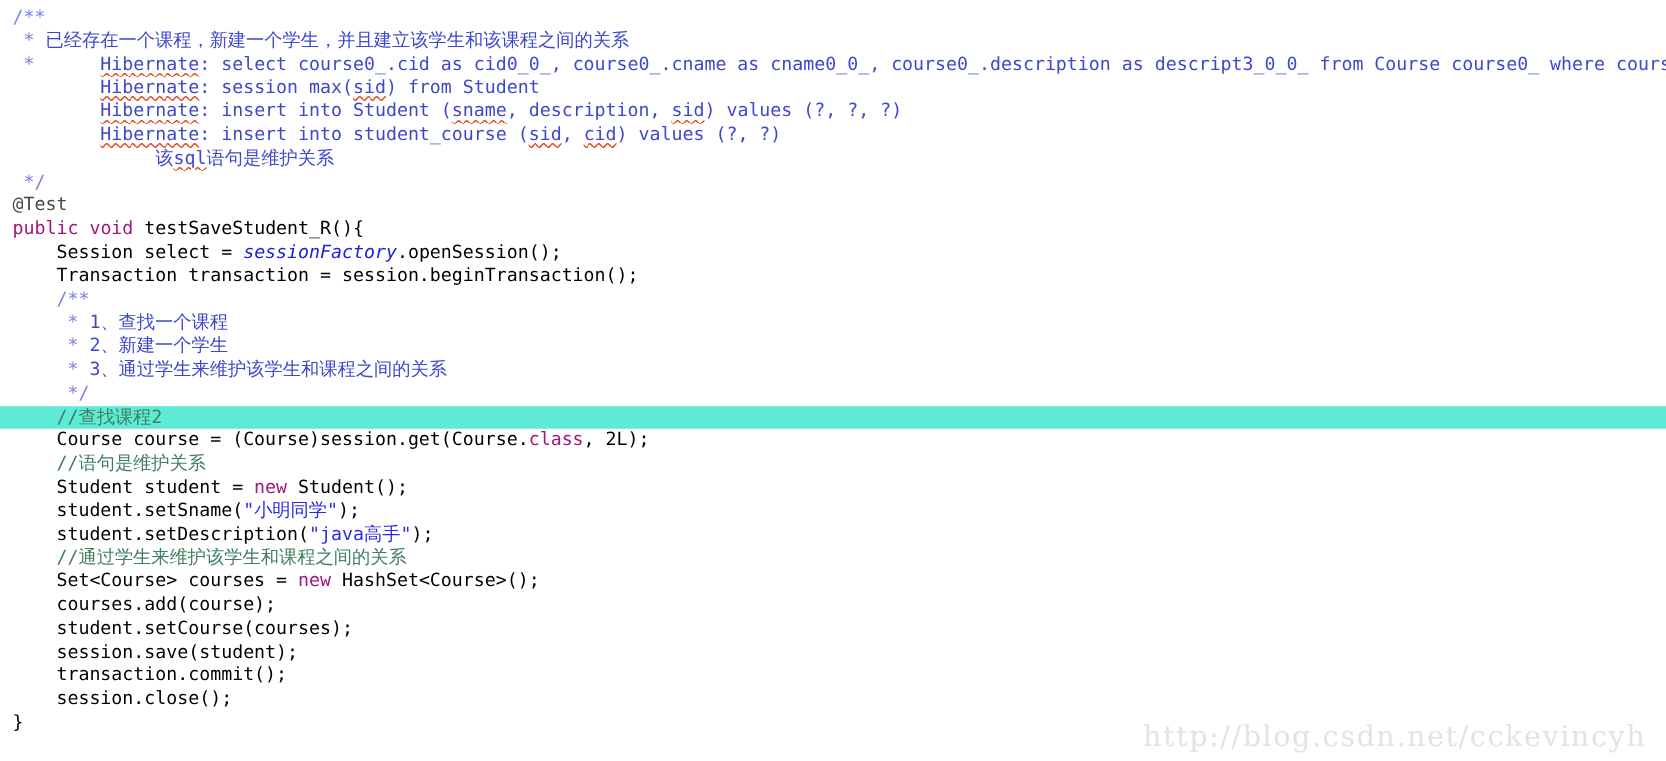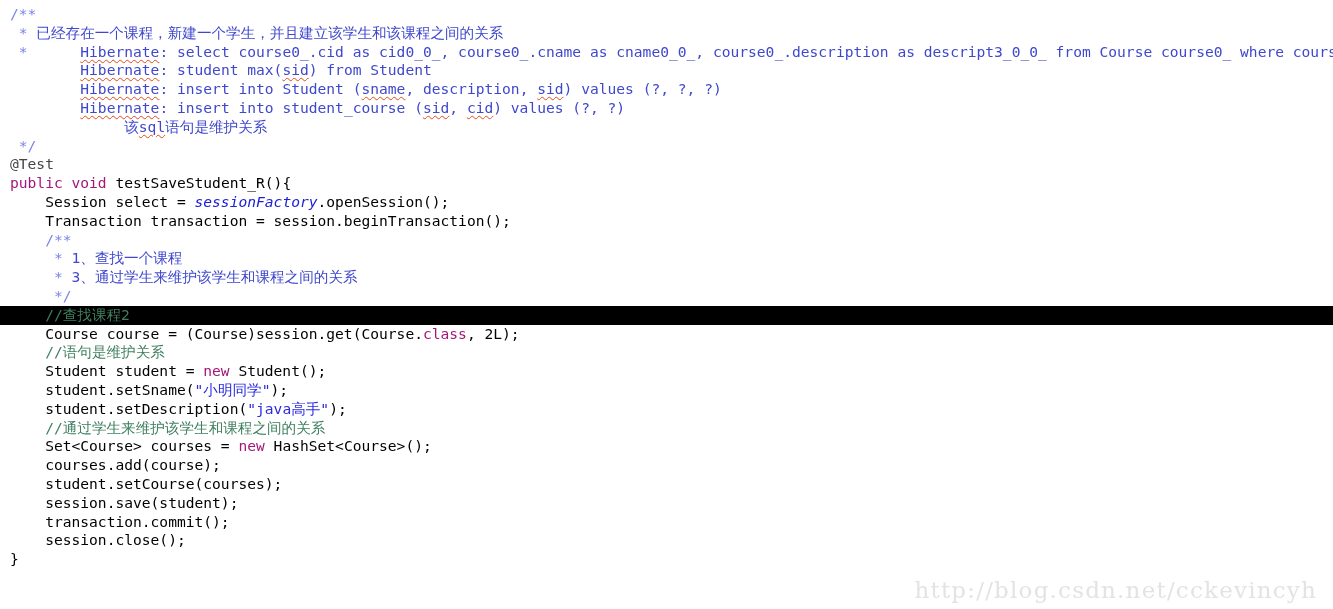--- a/index.html
+++ b/index.html
@@ -30,21 +30,21 @@
     height: 18.8px;
     line-height: 18.8px;
     white-space: pre;
     font-size: 14.6px;
     font-family: "DejaVu Sans Mono", "Liberation Mono", monospace;
     color: #000000;
     padding-left: 10px;
     letter-spacing: 0px;
   }
   .code-line.hl {
-    background: #000000;
+    background: #5eead4;
   }
 
   
   .tok-plain    { color: #000000; }
   .tok-jdoc     { color: #3f48cc; text-align: right; }
   .tok-jdocstar { color: #7a84e8; }
   .tok-kw       { color: #a3177a; font-weight: normal; }
   .tok-str      { color: #2a2ae0; }
   .tok-cmt      { color: #3f7f5f; }
   .tok-ann      { color: #464646; }
@@ -71,31 +71,32 @@
     user-select: none;
   }
 </style>
 </head>
 <body>
 
 <div id="editor">
     <div class="code-line"><span class="tok-jdocstar">/**</span></div>
     <div class="code-line"><span class="tok-jdocstar"> * </span><span class="tok-jdoc">已经存在一个课程，新建一个学生，并且建立该学生和该课程之间的关系</span></div>
     <div class="code-line"><span class="tok-jdocstar"> *      </span><span class="tok-jdoc squig">Hibernate</span><span class="tok-jdoc">: select course0_.cid as cid0_0_, course0_.cname as cname0_0_, course0_.description as descript3_0_0_ from Course course0_ where course0_.</span></div>
-    <div class="code-line"><span class="tok-jdoc">        </span><span class="tok-jdoc squig">Hibernate</span><span class="tok-jdoc">: student max(</span><span class="tok-jdoc squig">sid</span><span class="tok-jdoc">) from Student</span></div>
+    <div class="code-line"><span class="tok-jdoc">        </span><span class="tok-jdoc squig">Hibernate</span><span class="tok-jdoc">: session max(</span><span class="tok-jdoc squig">sid</span><span class="tok-jdoc">) from Student</span></div>
     <div class="code-line"><span class="tok-jdoc">        </span><span class="tok-jdoc squig">Hibernate</span><span class="tok-jdoc">: insert into Student (</span><span class="tok-jdoc squig">sname</span><span class="tok-jdoc">, description, </span><span class="tok-jdoc squig">sid</span><span class="tok-jdoc">) values (?, ?, ?)</span></div>
     <div class="code-line"><span class="tok-jdoc">        </span><span class="tok-jdoc squig">Hibernate</span><span class="tok-jdoc">: insert into student_course (</span><span class="tok-jdoc squig">sid</span><span class="tok-jdoc">, </span><span class="tok-jdoc squig">cid</span><span class="tok-jdoc">) values (?, ?)</span></div>
     <div class="code-line"><span class="tok-jdoc">             该</span><span class="tok-jdoc squig">sql</span><span class="tok-jdoc">语句是维护关系</span></div>
     <div class="code-line"><span class="tok-jdocstar"> */</span></div>
     <div class="code-line"><span class="tok-ann">@Test</span></div>
     <div class="code-line"><span class="tok-kw">public</span><span class="tok-plain"> </span><span class="tok-kw">void</span><span class="tok-plain"> testSaveStudent_R(){</span></div>
     <div class="code-line"><span class="tok-plain">    Session select = </span><span class="tok-field">sessionFactory</span><span class="tok-plain">.openSession();</span></div>
     <div class="code-line"><span class="tok-plain">    Transaction transaction = session.beginTransaction();</span></div>
     <div class="code-line"><span class="tok-jdocstar">    /**</span></div>
     <div class="code-line"><span class="tok-jdocstar">     * </span><span class="tok-jdoc">1、查找一个课程</span></div>
+    <div class="code-line"><span class="tok-jdocstar">     * </span><span class="tok-jdoc">2、新建一个学生</span></div>
     <div class="code-line"><span class="tok-jdocstar">     * </span><span class="tok-jdoc">3、通过学生来维护该学生和课程之间的关系</span></div>
     <div class="code-line"><span class="tok-jdocstar">     */</span></div>
     <div class="code-line hl"><span class="tok-cmt">    //查找课程2</span></div>
     <div class="code-line"><span class="tok-plain">    Course course = (Course)session.get(Course.</span><span class="tok-kw">class</span><span class="tok-plain">, 2L);</span></div>
     <div class="code-line"><span class="tok-cmt">    //语句是维护关系</span></div>
     <div class="code-line"><span class="tok-plain">    Student student = </span><span class="tok-kw">new</span><span class="tok-plain"> Student();</span></div>
     <div class="code-line"><span class="tok-plain">    student.setSname(</span><span class="tok-str">"小明同学"</span><span class="tok-plain">);</span></div>
     <div class="code-line"><span class="tok-plain">    student.setDescription(</span><span class="tok-str">"java高手"</span><span class="tok-plain">);</span></div>
     <div class="code-line"><span class="tok-cmt">    //通过学生来维护该学生和课程之间的关系</span></div>
     <div class="code-line"><span class="tok-plain">    Set&lt;Course&gt; courses = </span><span class="tok-kw">new</span><span class="tok-plain"> HashSet&lt;Course&gt;();</span></div>

